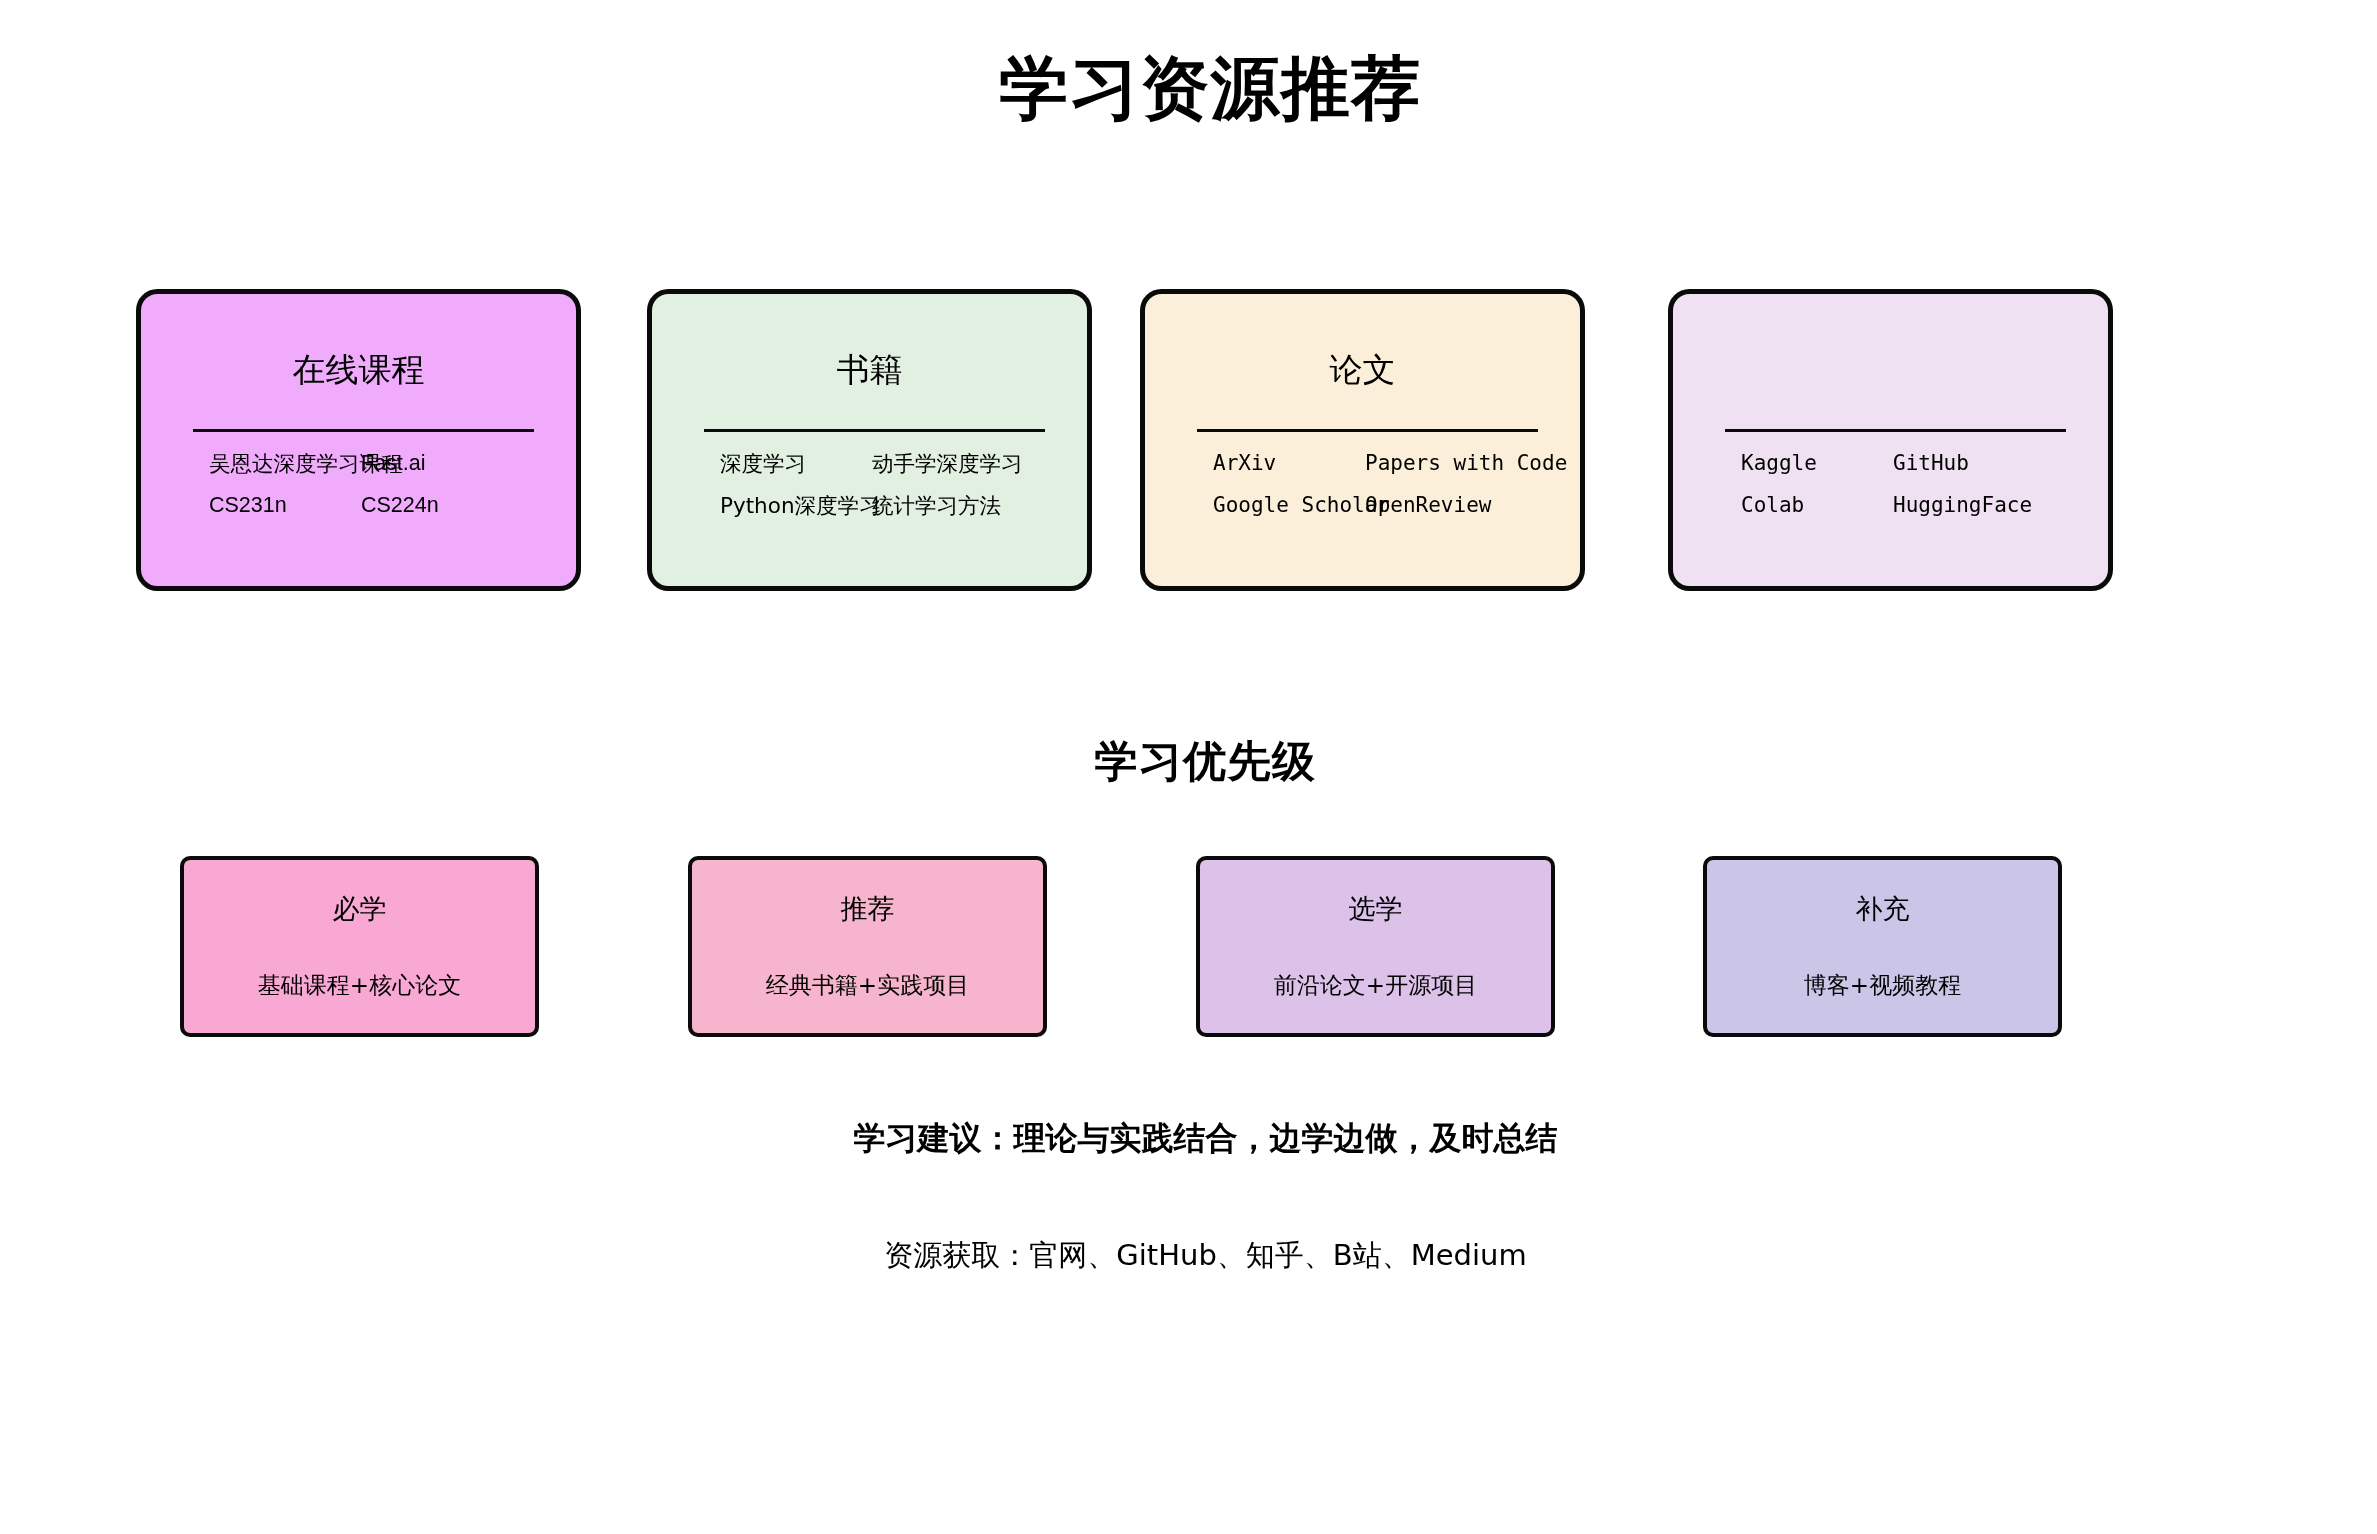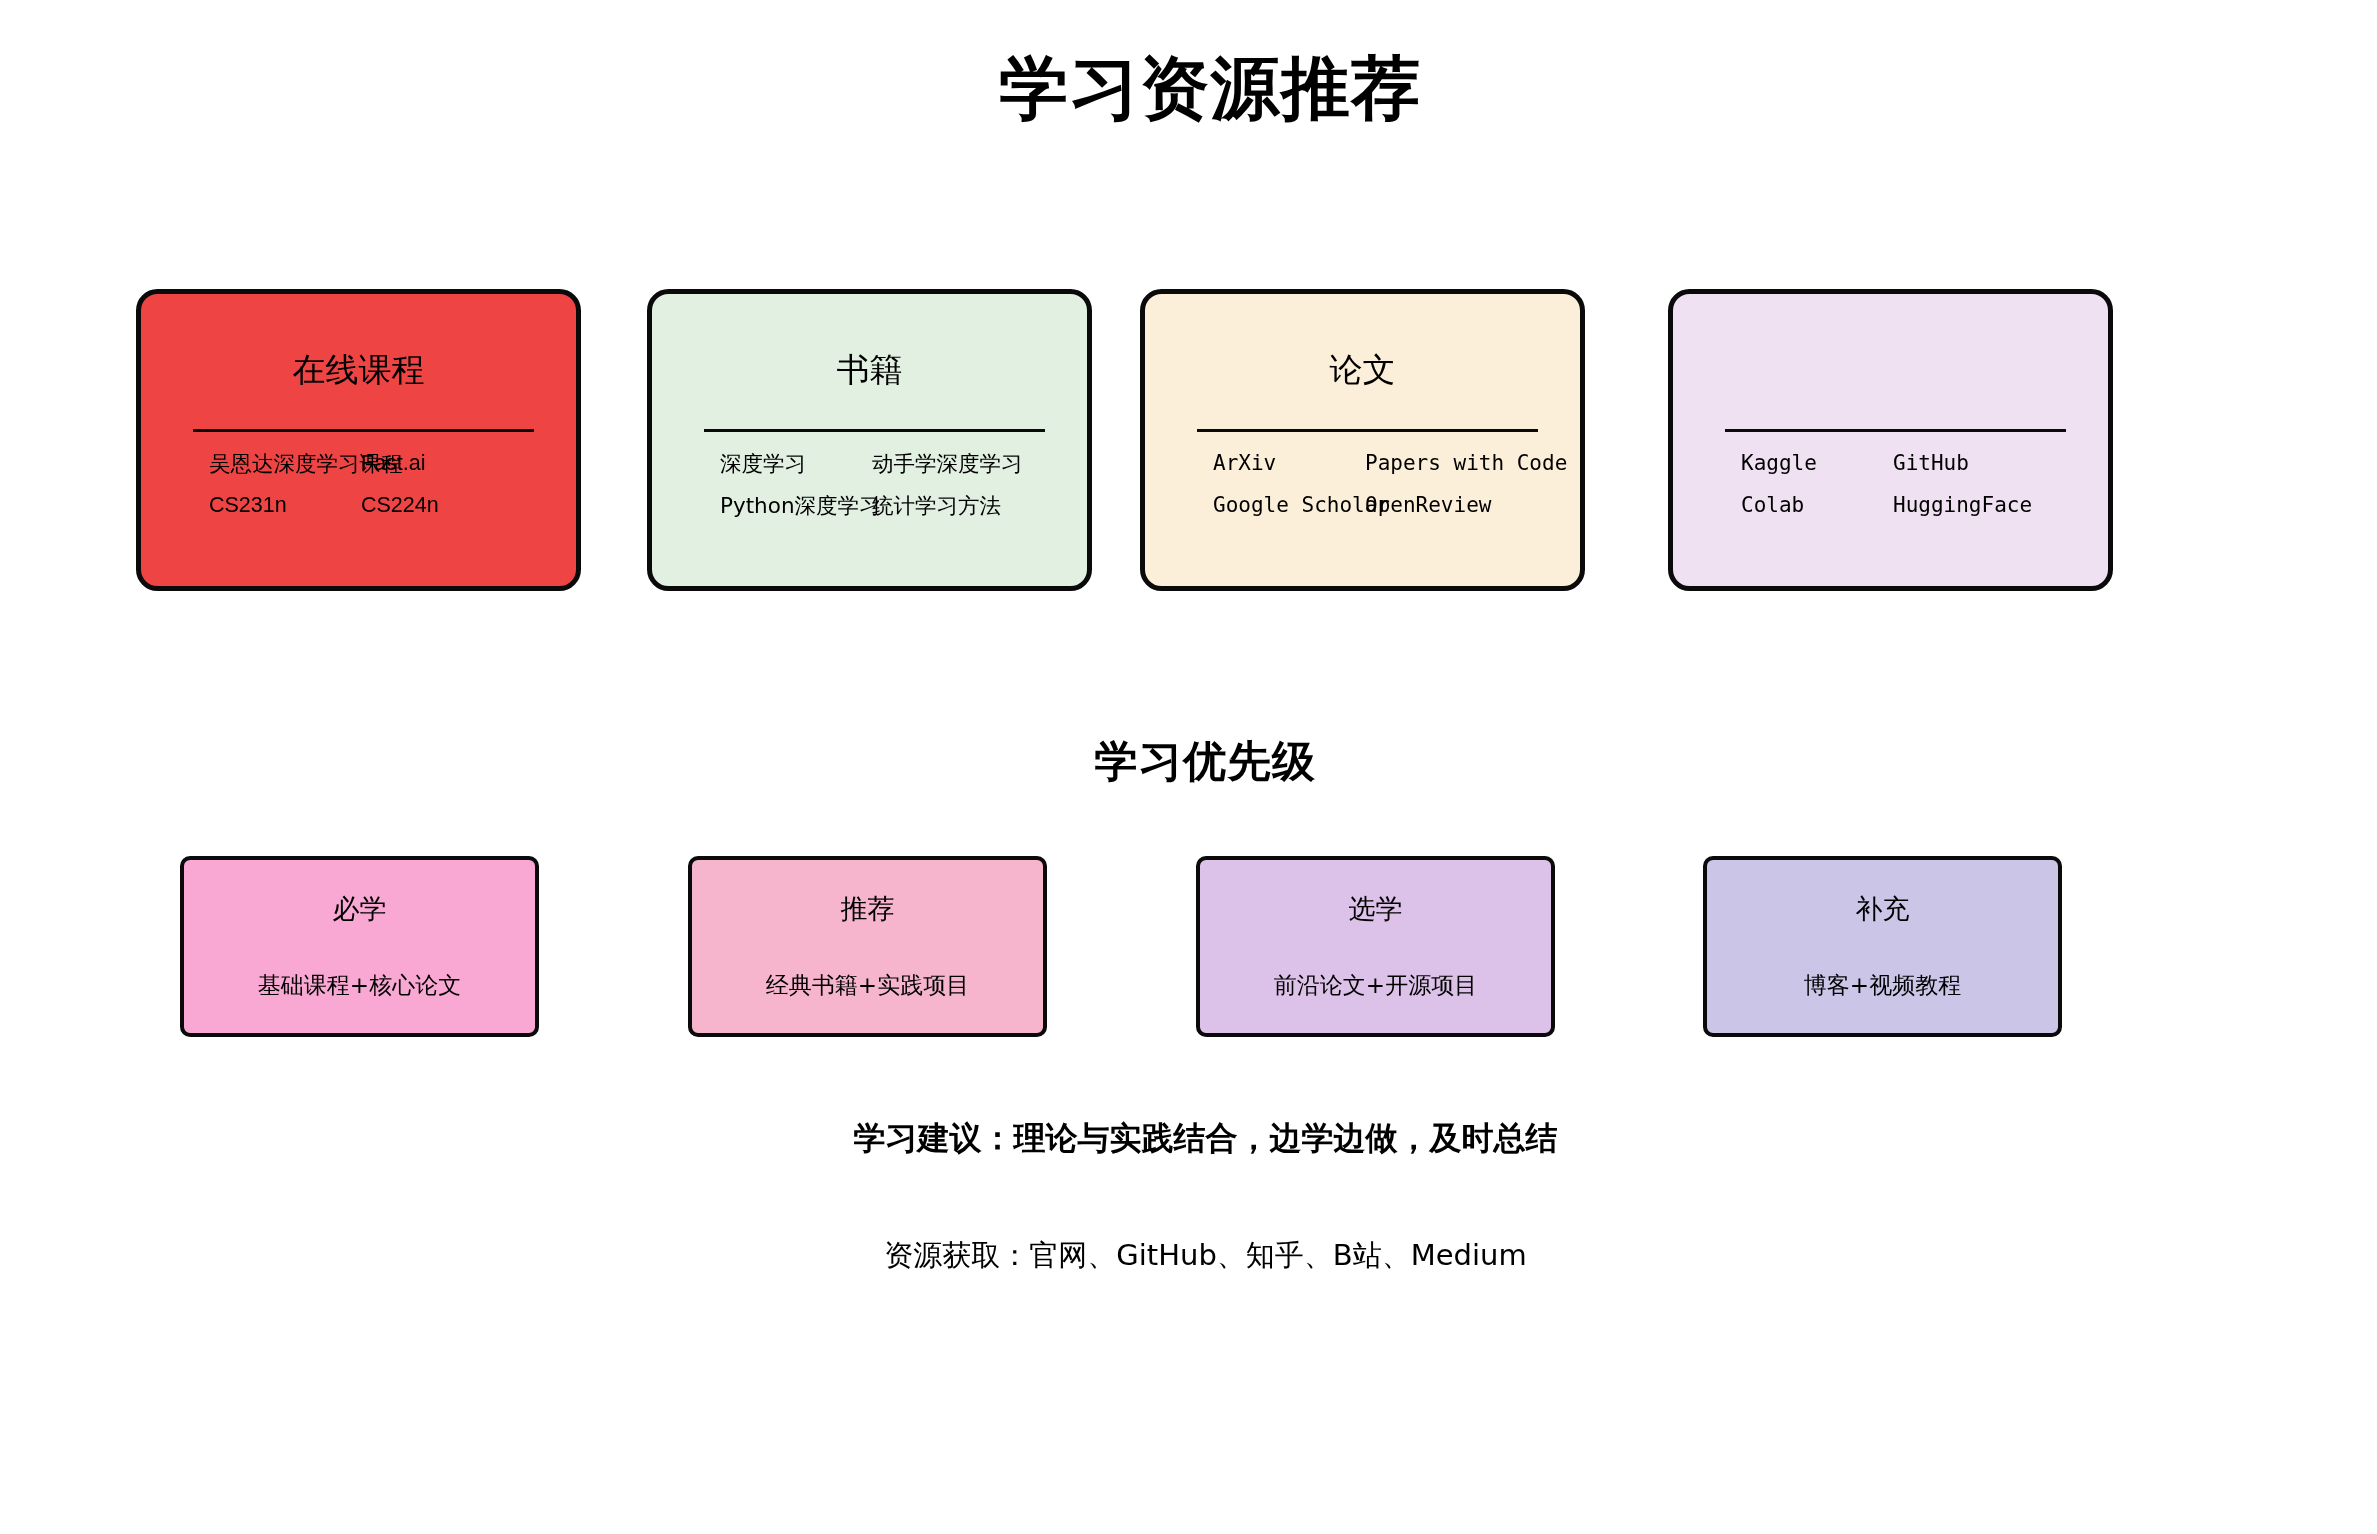--- a/index.html
+++ b/index.html
@@ -55,21 +55,21 @@
     font-size:29px;line-height:40px;font-weight:500;
   }
 </style>
 </head>
 <body>
 
 <div class="canvas">
 
   <div class="main-title">学习资源推荐</div>
 
-  <div class="rbox b0" style="background: #ef4444; padding-left: 32px;">
+  <div class="rbox b0" style="background: #f0abfc; padding-left: 32px;">
     <div class="rbox-title">在线课程</div>
     <div class="rbox-divider"></div>
     <span class="item r1 c1">吴恩达深度学习课程</span>
     <span class="item r1 c2 latin-sans">Fast.ai</span>
     <span class="item r2 c1 latin-sans">CS231n</span>
     <span class="item r2 c2 latin-sans">CS224n</span>
   </div>
 
   <div class="rbox b1" style="background: rgb(226, 240, 226); padding-left: 16px;">
     <div class="rbox-title">书籍</div>

